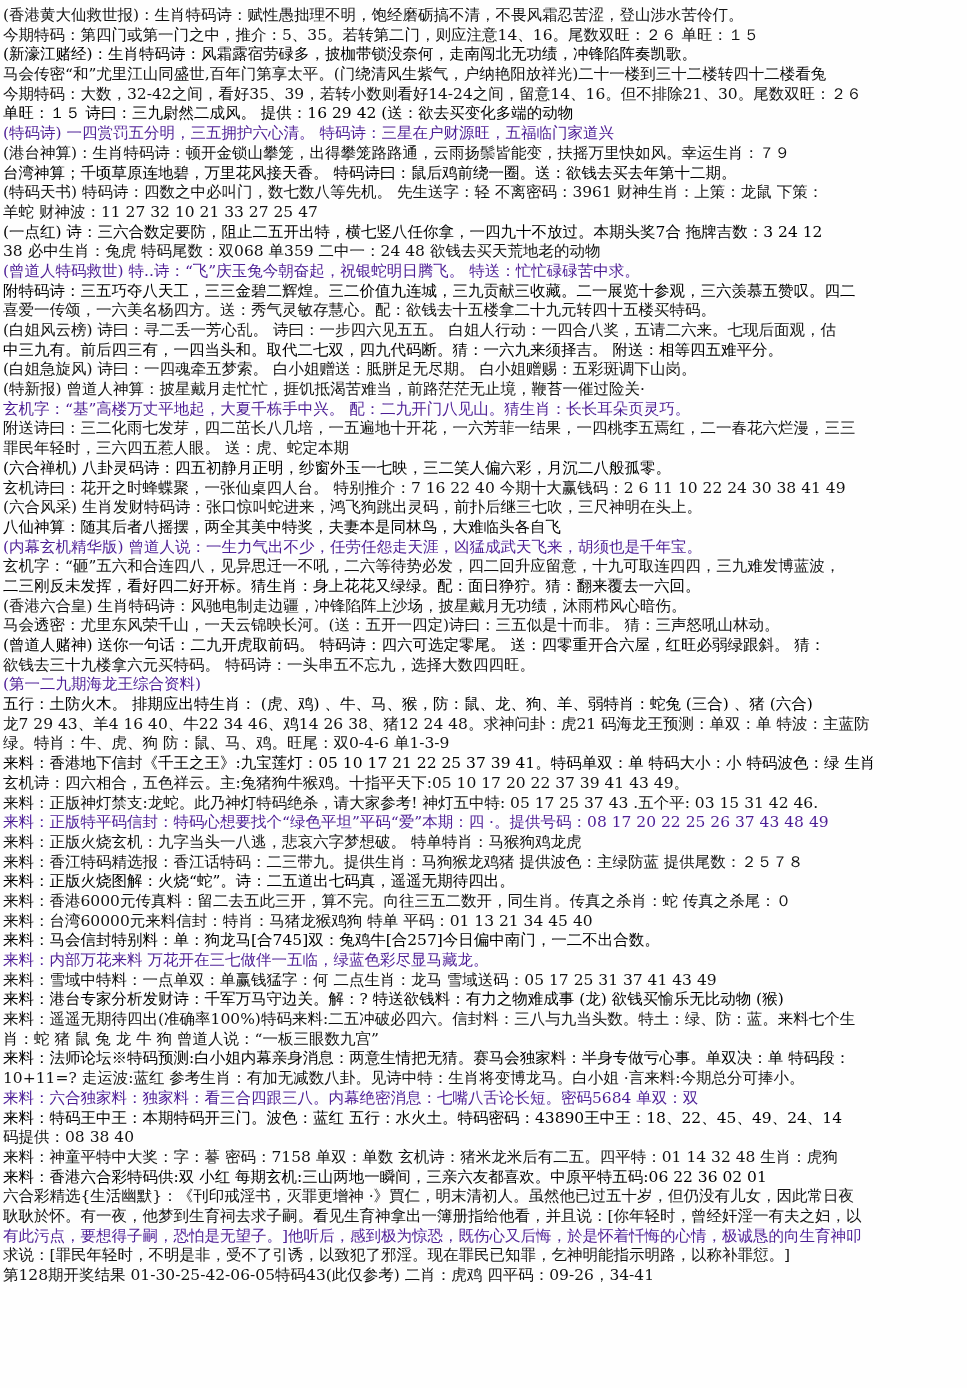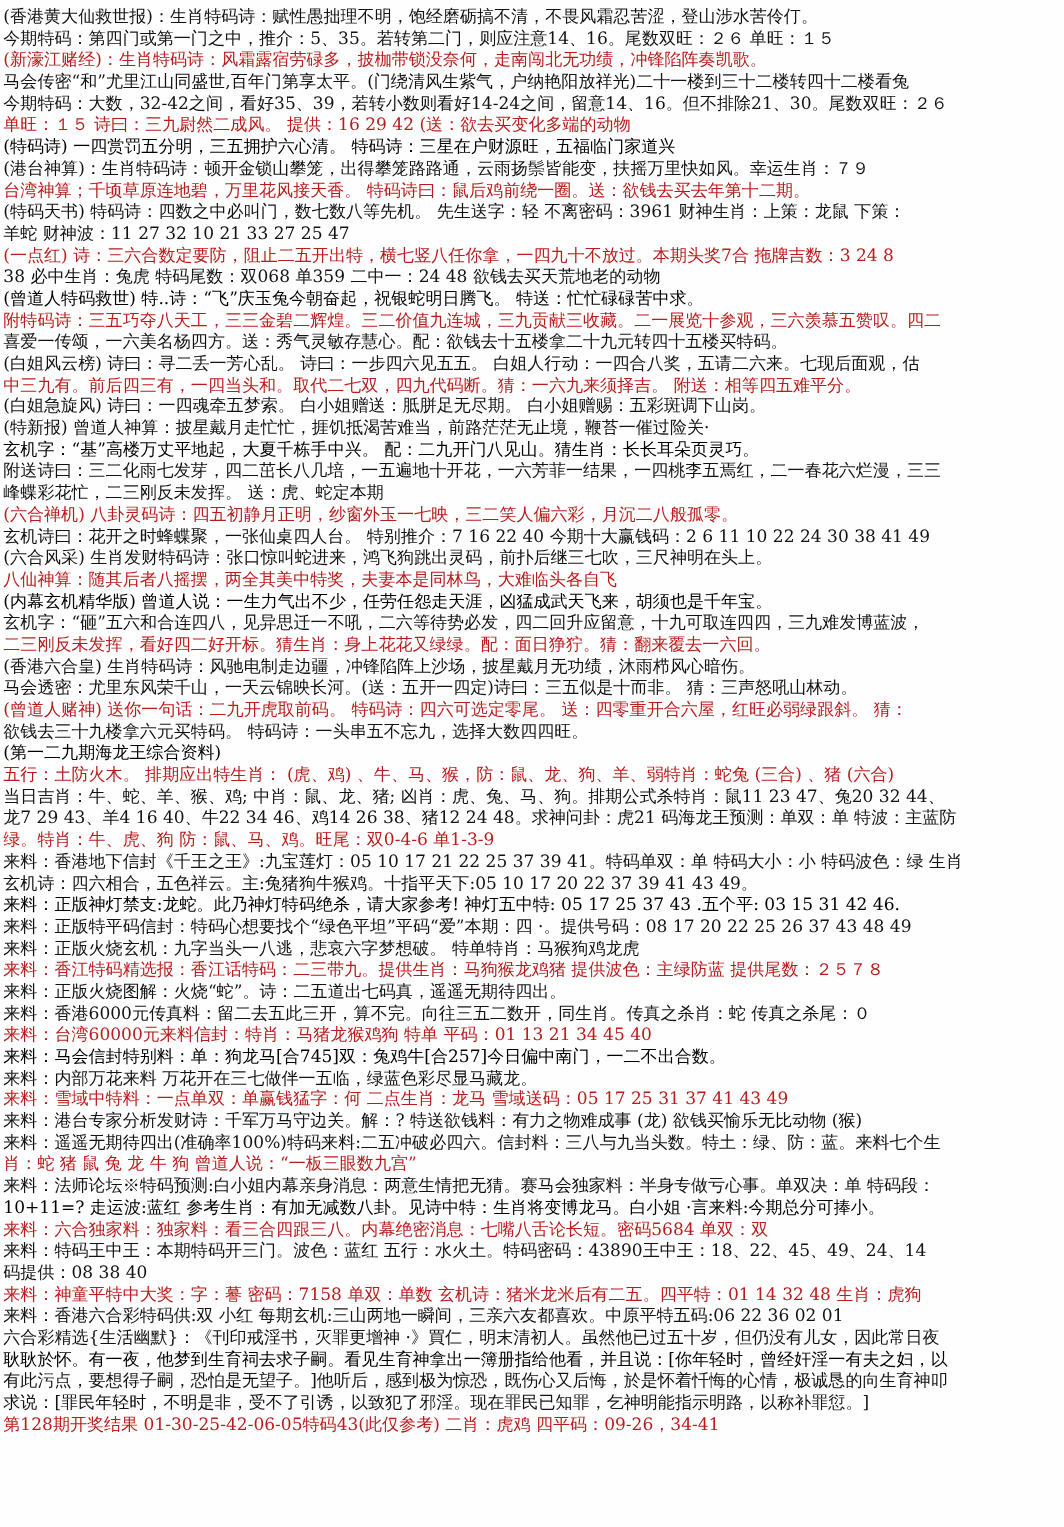--- a/index.html
+++ b/index.html
@@ -19,65 +19,64 @@
   .line{
     font-size:15.5px;
     line-height:19.7px;
     height:19.7px;
     white-space:nowrap;
     letter-spacing:0px;
     overflow:hidden;
     -webkit-font-smoothing:none;
   }
   
-  .line:nth-child(3n){color:#b91c1c;}
-  .line:nth-child(7n){color:#000000;}
+  .line:nth-child(3n){color:#000000;}
+  .line:nth-child(7n){color:#4c1d95;}
 </style>
 </head>
 <body>
 
 <div class="page">
   <div>
       <div class="line">(香港黄大仙救世报)：生肖特码诗：赋性愚拙理不明，饱经磨砺搞不清，不畏风霜忍苦涩，登山涉水苦伶仃。</div>
       <div class="line">今期特码：第四门或第一门之中，推介：5、35。若转第二门，则应注意14、16。尾数双旺：２６ 单旺：１５</div>
       <div class="line">(新濠江赌经)：生肖特码诗：风霜露宿劳碌多，披枷带锁没奈何，走南闯北无功绩，冲锋陷阵奏凯歌。</div>
       <div class="line">马会传密“和”尤里江山同盛世,百年门第享太平。(门绕清风生紫气，户纳艳阳放祥光)二十一楼到三十二楼转四十二楼看兔</div>
       <div class="line">今期特码：大数，32-42之间，看好35、39，若转小数则看好14-24之间，留意14、16。但不排除21、30。尾数双旺：２６</div>
       <div class="line">单旺：１５ 诗曰：三九尉然二成风。 提供：16 29 42 (送：欲去买变化多端的动物</div>
       <div class="line">(特码诗) 一四赏罚五分明，三五拥护六心清。  特码诗：三星在户财源旺，五福临门家道兴</div>
       <div class="line">(港台神算)：生肖特码诗：顿开金锁山攀笼，出得攀笼路路通，云雨扬鬃皆能变，扶摇万里快如风。幸运生肖：７９</div>
       <div class="line">台湾神算；千顷草原连地碧，万里花风接天香。 特码诗曰：鼠后鸡前绕一圈。送：欲钱去买去年第十二期。</div>
       <div class="line">(特码天书) 特码诗：四数之中必叫门，数七数八等先机。 先生送字：轻 不离密码：3961  财神生肖：上策：龙鼠 下策：</div>
       <div class="line">羊蛇 财神波：11 27 32 10 21 33 27 25 47</div>
-      <div class="line">(一点红) 诗：三六合数定要防，阻止二五开出特，横七竖八任你拿，一四九十不放过。本期头奖7合  拖牌吉数：3 24 8</div>
+      <div class="line">(一点红) 诗：三六合数定要防，阻止二五开出特，横七竖八任你拿，一四九十不放过。本期头奖7合  拖牌吉数：3 24 12</div>
       <div class="line">38   必中生肖：兔虎   特码尾数：双068 单359 二中一：24 48  欲钱去买天荒地老的动物</div>
       <div class="line">(曾道人特码救世) 特..诗：“飞”庆玉兔今朝奋起，祝银蛇明日腾飞。 特送：忙忙碌碌苦中求。</div>
       <div class="line">附特码诗：三五巧夺八天工，三三金碧二辉煌。三二价值九连城，三九贡献三收藏。二一展览十参观，三六羡慕五赞叹。四二</div>
       <div class="line">喜爱一传颂，一六美名杨四方。送：秀气灵敏存慧心。配：欲钱去十五楼拿二十九元转四十五楼买特码。</div>
       <div class="line">(白姐风云榜) 诗曰：寻二丢一芳心乱。  诗曰：一步四六见五五。 白姐人行动：一四合八奖，五请二六来。七现后面观，估</div>
       <div class="line">中三九有。前后四三有，一四当头和。取代二七双，四九代码断。猜：一六九来须择吉。 附送：相等四五难平分。</div>
       <div class="line">(白姐急旋风) 诗曰：一四魂牵五梦索。 白小姐赠送：胝胼足无尽期。 白小姐赠赐：五彩斑调下山岗。</div>
       <div class="line">(特新报) 曾道人神算：披星戴月走忙忙，捱饥抵渴苦难当，前路茫茫无止境，鞭苔一催过险关·</div>
       <div class="line">玄机字：“基”高楼万丈平地起，大夏千栋手中兴。 配：二九开门八见山。猜生肖：长长耳朵页灵巧。</div>
       <div class="line">附送诗曰：三二化雨七发芽，四二茁长八几培，一五遍地十开花，一六芳菲一结果，一四桃李五焉红，二一春花六烂漫，三三</div>
-      <div class="line">峰蝶彩花忙，二三刚反未发挥。 送：虎、蛇定本期</div>
+      <div class="line">罪民年轻时，三六四五惹人眼。 送：虎、蛇定本期</div>
       <div class="line">(六合禅机) 八卦灵码诗：四五初静月正明，纱窗外玉一七映，三二笑人偏六彩，月沉二八般孤零。</div>
       <div class="line">玄机诗曰：花开之时蜂蝶聚，一张仙桌四人台。 特别推介：7 16 22 40  今期十大赢钱码：2 6 11 10 22 24 30 38 41 49</div>
       <div class="line">(六合风采) 生肖发财特码诗：张口惊叫蛇进来，鸿飞狗跳出灵码，前扑后继三七吹，三尺神明在头上。</div>
       <div class="line">八仙神算：随其后者八摇摆，两全其美中特奖，夫妻本是同林鸟，大难临头各自飞</div>
       <div class="line">(内幕玄机精华版) 曾道人说：一生力气出不少，任劳任怨走天涯，凶猛成武天飞来，胡须也是千年宝。</div>
       <div class="line">玄机字：“砸”五六和合连四八，见异思迁一不吼，二六等待势必发，四二回升应留意，十九可取连四四，三九难发博蓝波，</div>
       <div class="line">二三刚反未发挥，看好四二好开标。猜生肖：身上花花又绿绿。配：面日狰狞。猜：翻来覆去一六回。</div>
       <div class="line">(香港六合皇) 生肖特码诗：风驰电制走边疆，冲锋陷阵上沙场，披星戴月无功绩，沐雨栉风心暗伤。</div>
       <div class="line">马会透密：尤里东风荣千山，一天云锦映长河。(送：五开一四定)诗曰：三五似是十而非。 猜：三声怒吼山林动。</div>
       <div class="line">(曾道人赌神) 送你一句话：二九开虎取前码。   特码诗：四六可选定零尾。 送：四零重开合六屋，红旺必弱绿跟斜。 猜：</div>
       <div class="line">欲钱去三十九楼拿六元买特码。  特码诗：一头串五不忘九，选择大数四四旺。</div>
       <div class="line">(第一二九期海龙王综合资料)</div>
       <div class="line">五行：土防火木。  排期应出特生肖： (虎、鸡) 、牛、马、猴，防：鼠、龙、狗、羊、弱特肖：蛇兔 (三合) 、猪 (六合)</div>
-      <div class="line">当日吉肖：牛、蛇、羊、猴、鸡; 中肖：鼠、龙、猪; 凶肖：虎、兔、马、狗。排期公式杀特肖：鼠11 23 47、兔20 32 44、</div>
       <div class="line">龙7 29 43、羊4 16 40、牛22 34 46、鸡14 26 38、猪12 24 48。求神问卦：虎21 码海龙王预测：单双：单 特波：主蓝防</div>
       <div class="line">绿。特肖：牛、虎、狗    防：鼠、马、鸡。旺尾：双0-4-6 单1-3-9</div>
       <div class="line">来料：香港地下信封《千王之王》:九宝莲灯：05 10 17 21 22 25 37 39 41。特码单双：单 特码大小：小 特码波色：绿 生肖</div>
       <div class="line">玄机诗：四六相合，五色祥云。主:兔猪狗牛猴鸡。十指平天下:05 10 17 20 22 37 39 41 43 49。</div>
       <div class="line">来料：正版神灯禁支:龙蛇。此乃神灯特码绝杀，请大家参考! 神灯五中特: 05 17 25 37 43 .五个平: 03 15 31 42 46.</div>
       <div class="line">来料：正版特平码信封：特码心想要找个“绿色平坦”平码“爱”本期：四 ·。提供号码：08 17 20 22 25 26 37 43 48 49</div>
       <div class="line">来料：正版火烧玄机：九字当头一八逃，悲哀六字梦想破。  特单特肖：马猴狗鸡龙虎</div>
       <div class="line">来料：香江特码精选报：香江话特码：二三带九。提供生肖：马狗猴龙鸡猪 提供波色：主绿防蓝 提供尾数：２５７８</div>
       <div class="line">来料：正版火烧图解：火烧“蛇”。诗：二五道出七码真，遥遥无期待四出。</div>
       <div class="line">来料：香港6000元传真料：留二去五此三开，算不完。向往三五二数开，同生肖。传真之杀肖：蛇 传真之杀尾：０</div>

